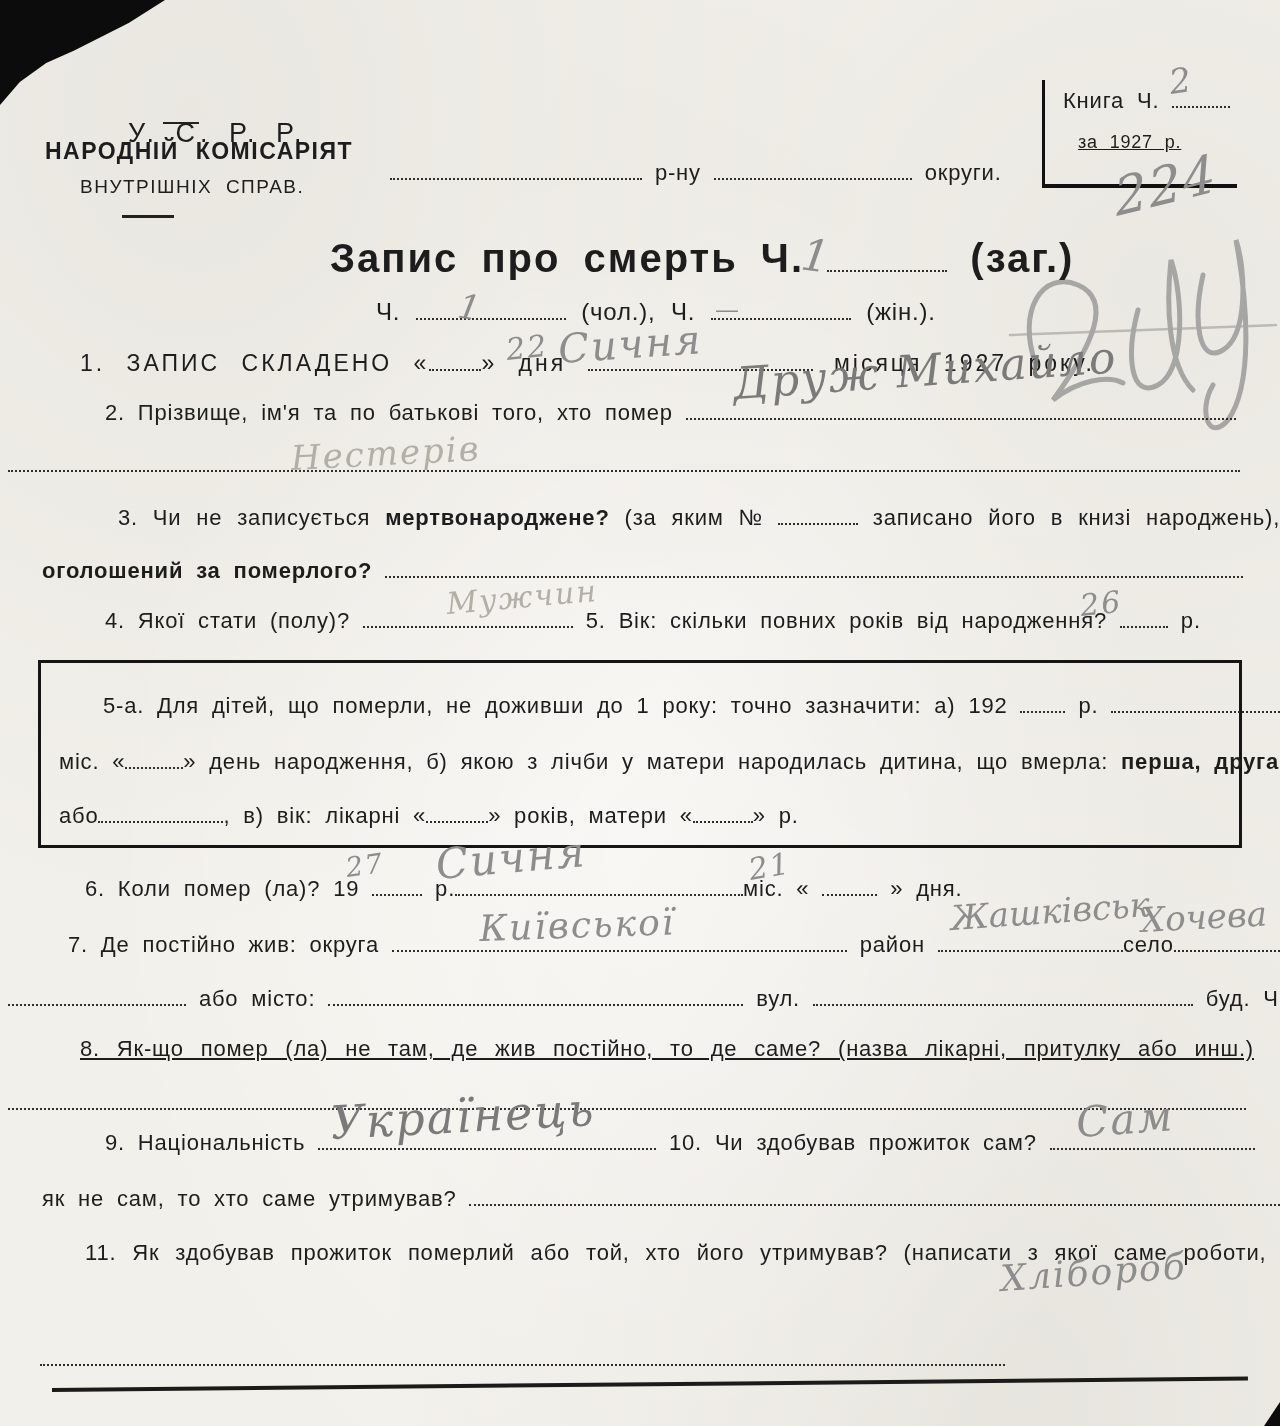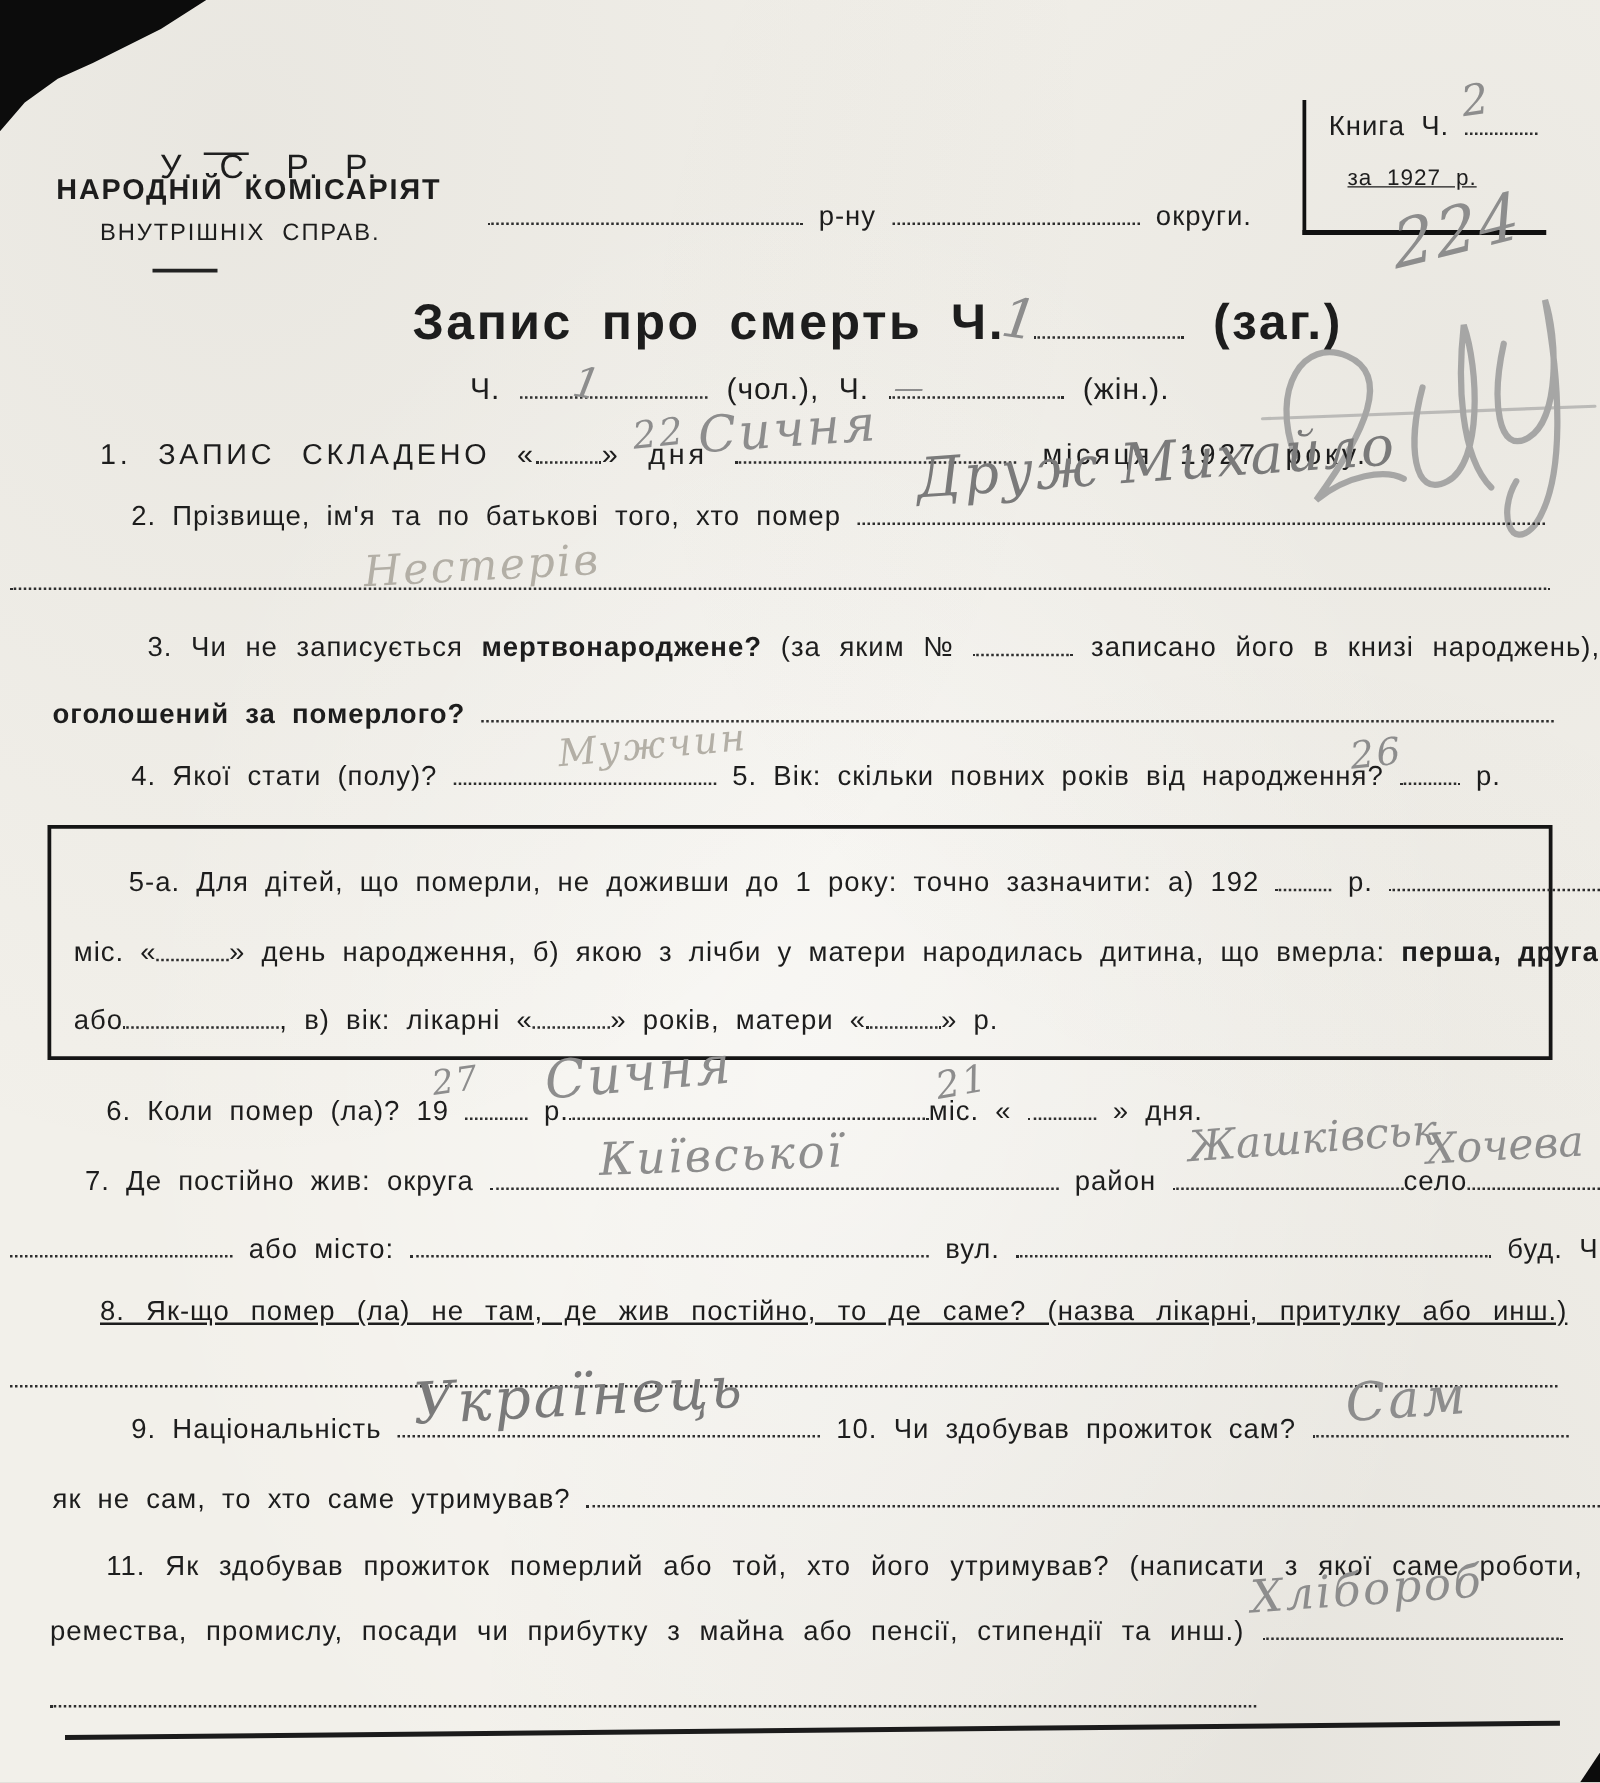--- a/index.html
+++ b/index.html
@@ -192,22 +192,18 @@
   <span class="hw dark" style="left:332px;top:1096px;font-size:46px;transform:rotate(-3deg);">Українець</span>
   <span class="hw" style="left:1078px;top:1098px;font-size:42px;transform:rotate(-4deg);">Сам</span>
   <div class="row" style="left:42px;top:1186px;">
     <span>як не сам, то хто саме утримував?</span>
     <span class="fill" style="width:835px;"></span>
   </div>
 
   <div class="row" style="left:85px;top:1240px;word-spacing:9px;">
     <span>11. Як здобував прожиток померлий або той, хто його утримував? (написати з якої саме роботи,</span>
   </div>
-  <div class="row" style="left:40px;top:1292px;word-spacing:8px;">
-    <span>ремества, промислу, посади чи прибутку з майна або пенсії, стипендії та инш.)</span>
-    <span class="fill" style="width:240px;"></span>
-  </div>
   <span class="hw" style="left:1002px;top:1258px;font-size:36px;transform:rotate(-4deg);">Хлібороб</span>
   <div class="row" style="left:40px;top:1346px;">
     <span class="fill" style="width:965px;"></span>
   </div>
 
 </div>
 
 </body></html>

